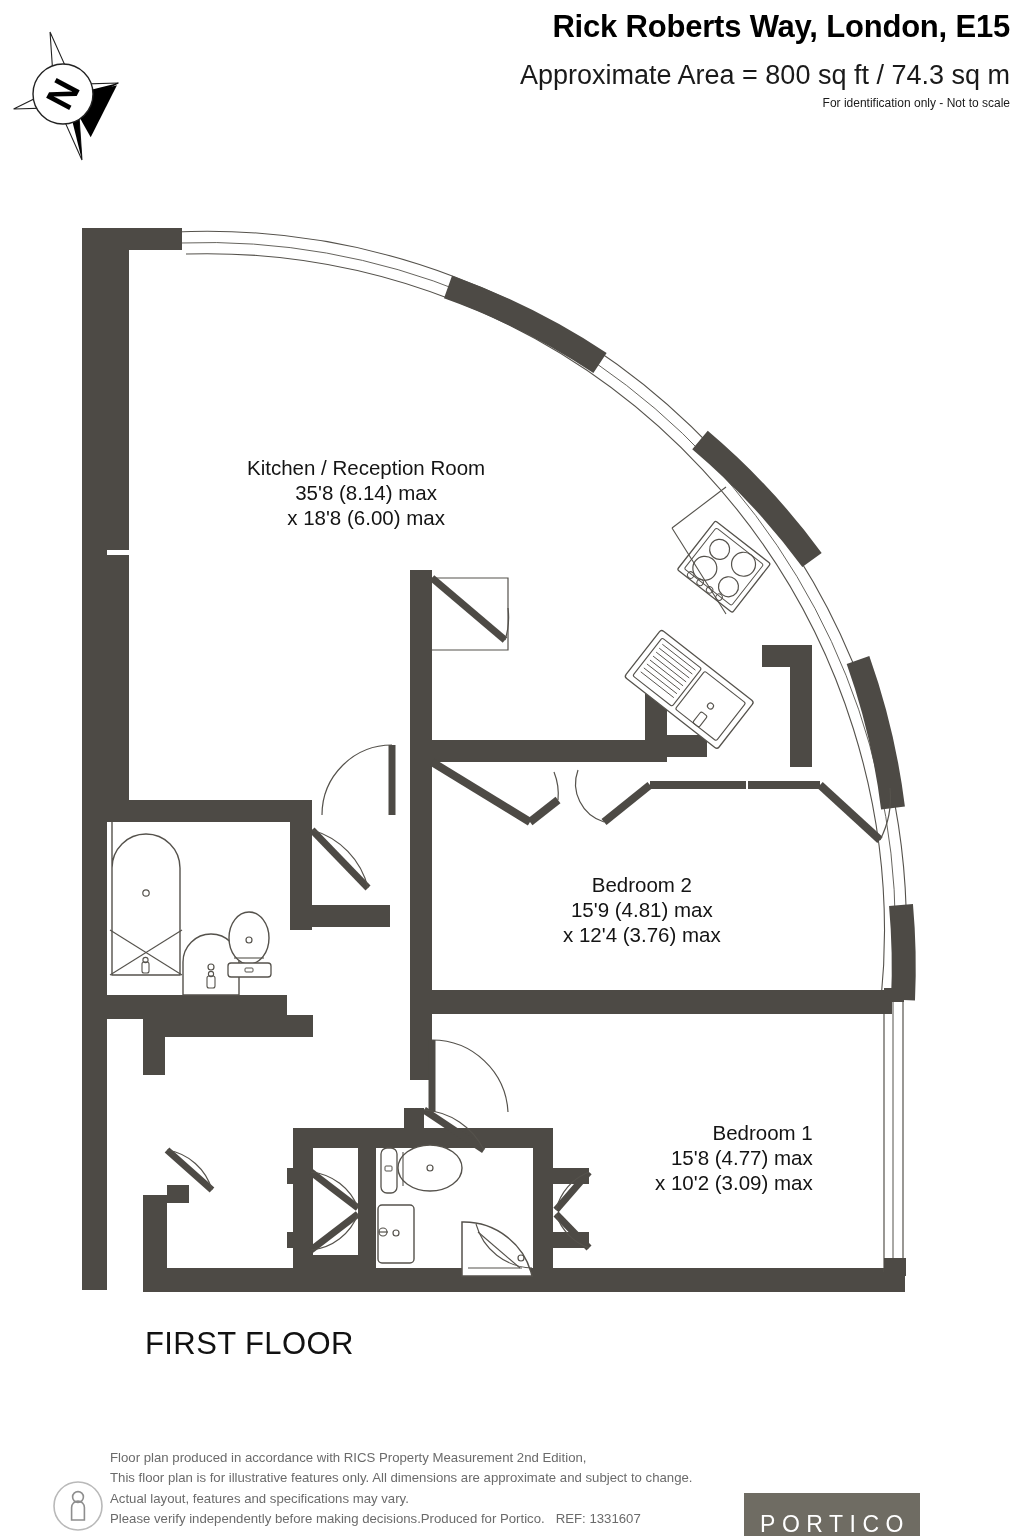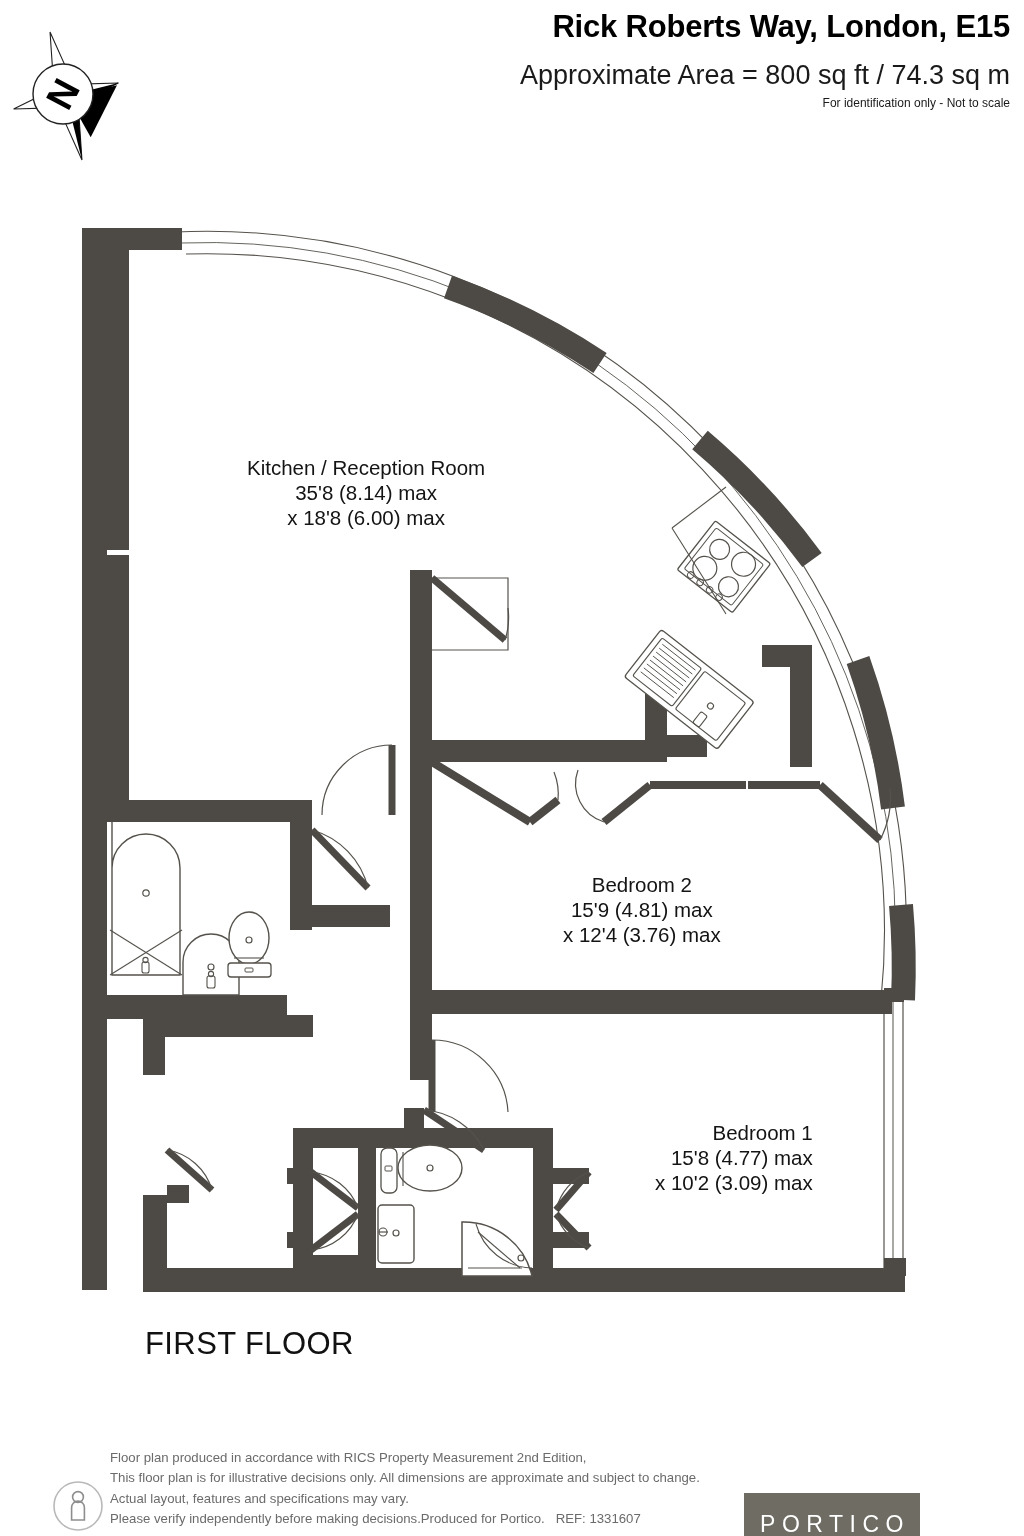--- a/index.html
+++ b/index.html
@@ -407,19 +407,19 @@
   <div id="person-badge">
     <svg viewBox="0 0 52 52" width="52" height="52" aria-hidden="true">
       <circle cx="26" cy="26" r="24" fill="none" stroke="#b9b9b9" stroke-width="1.6"></circle>
       <circle cx="26" cy="17" r="5.4" fill="none" stroke="#8e8e8e" stroke-width="1.6"></circle>
       <path d="M19.6 40 L19.6 27.5 A 6.4 6.4 0 0 1 32.4 27.5 L32.4 40 Z" fill="none" stroke="#8e8e8e" stroke-width="1.6"></path>
     </svg>
   </div>
 
   <div id="disclaimer">
     <span class="dl">Floor plan produced in accordance with RICS Property Measurement 2nd Edition,</span>
-    <span class="dl">This floor plan is for illustrative decisions only. All dimensions are approximate and subject to change.</span>
+    <span class="dl">This floor plan is for illustrative features only. All dimensions are approximate and subject to change.</span>
     <span class="dl">Actual layout, features and specifications may vary.</span>
     <span class="dl"><span>Please verify independently before making decisions.Produced for Portico.</span>&nbsp;&nbsp; <span>REF:  1331607</span></span>
   </div>
 </div>
 
 <div id="portico-logo">PORTICO</div>
 
 </body></html>

